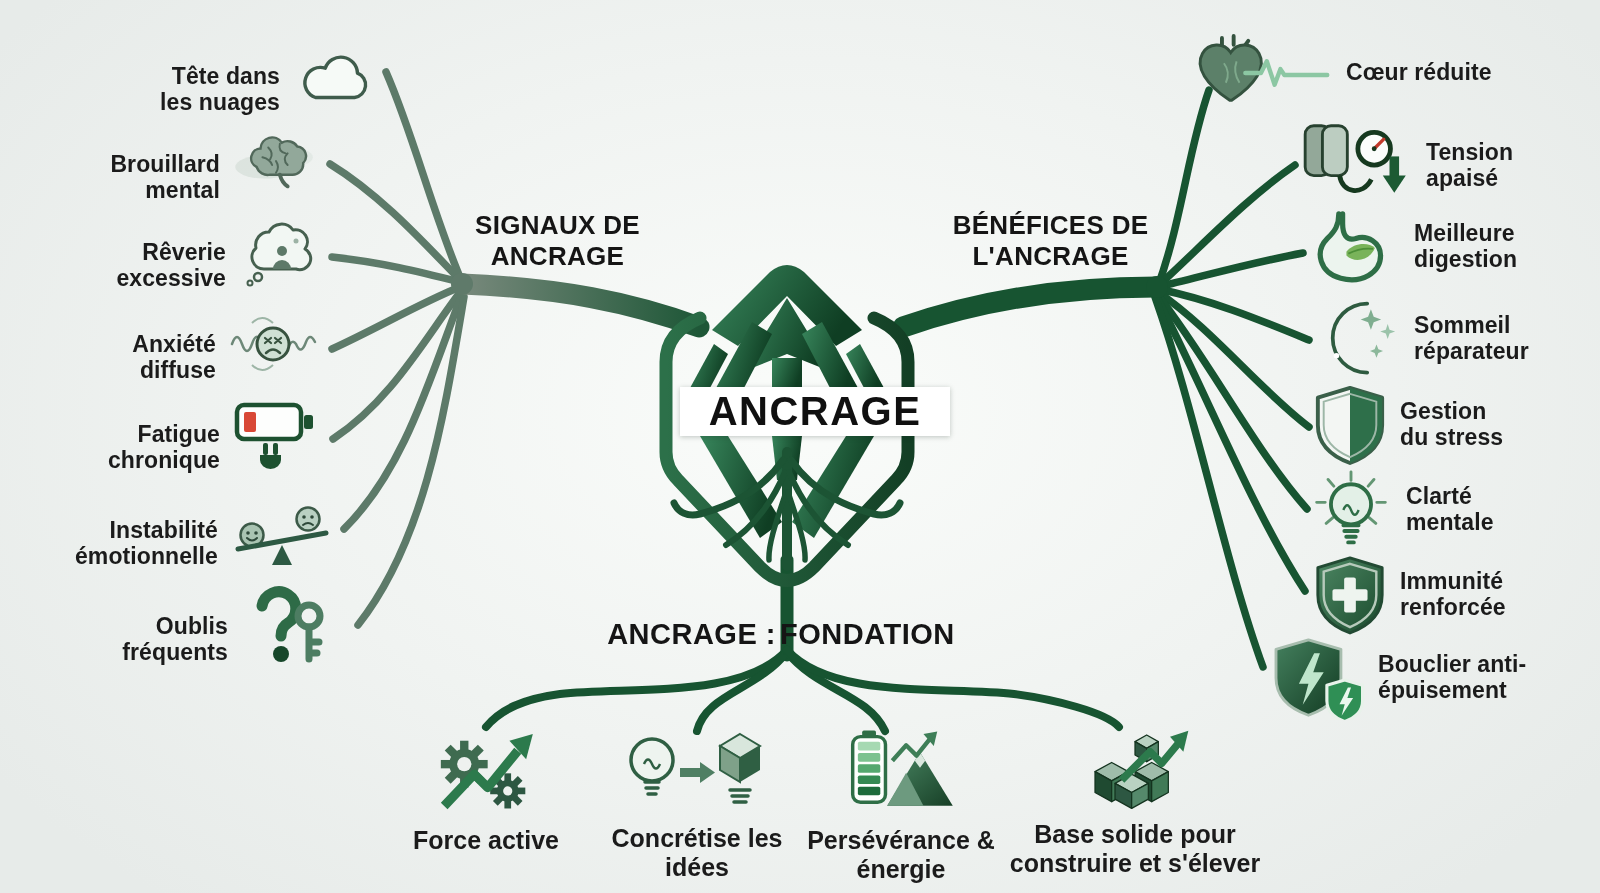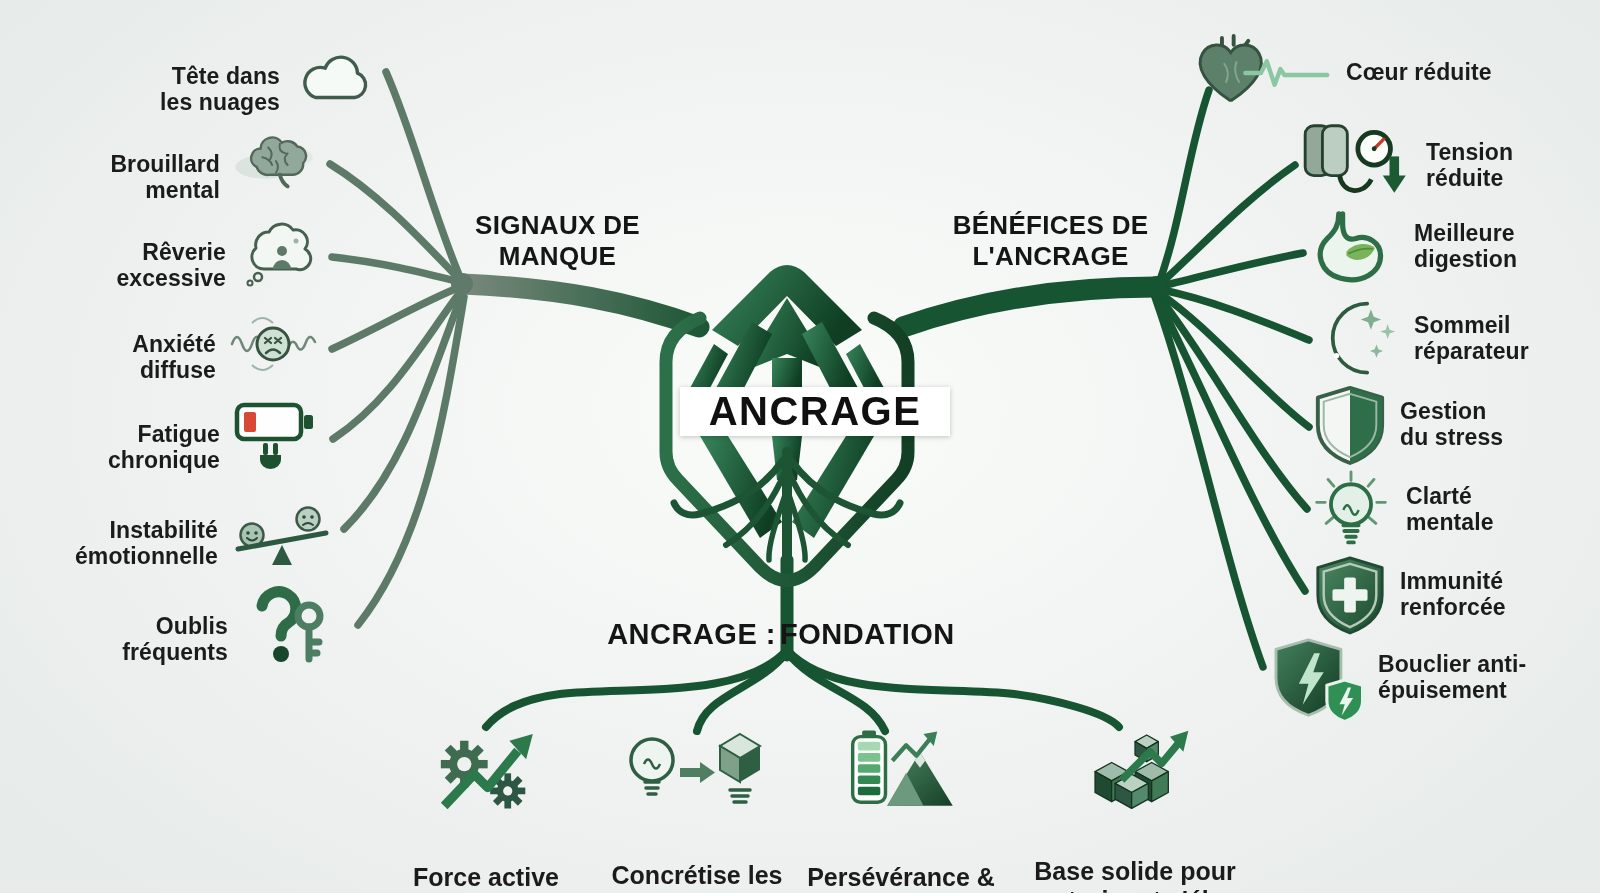--- a/index.html
+++ b/index.html
@@ -7,21 +7,21 @@
   .canvas{
     position:relative;width:1600px;height:893px;overflow:hidden;
     font-family:"Liberation Sans","DejaVu Sans",sans-serif;
     background:radial-gradient(ellipse 980px 640px at 50% 46%, #fafcfa 0%, #f0f3f1 55%, #e7ebe9 100%);
   }
   svg.art{position:absolute;left:0;top:0;width:1600px;height:893px;}
   .item{position:absolute;display:flex;align-items:center;gap:12px;}
   .item .label{font-weight:700;font-size:23px;line-height:1.12;color:#1b1b1b;letter-spacing:.1px;}
   .item.left .label{text-align:right;margin-top:28px;}
   .item .icon{display:flex;align-items:center;justify-content:center;flex:0 0 auto;}
-  .bitem{position:absolute;display:flex;flex-direction:column;align-items:center;text-align:center;gap:37px;}
+  .bitem{position:absolute;display:flex;flex-direction:column;align-items:center;text-align:center;}
   .bitem .label{font-weight:700;font-size:25px;line-height:1.14;color:#1b1b1b;margin-top:6px;}
   .branch-title{position:absolute;font-weight:800;font-size:26px;line-height:1.18;color:#151515;text-align:center;letter-spacing:.3px;}
   .bottom-title{position:absolute;font-weight:800;font-size:29px;color:#151515;letter-spacing:.5px;}
   .logo-band{
     position:absolute;left:652px;top:387px;width:270px;height:49px;background:#ffffff;
     display:flex;align-items:center;justify-content:center;
     box-shadow:0 1px 5px rgba(20,40,28,.25);
     margin-left:28px;
   }
   .logo-band .t{font-weight:800;font-size:40px;letter-spacing:1.5px;color:#101010;}
@@ -129,21 +129,21 @@
         <path d="M786 492 C 776 522 768 545 769 560" stroke-width="5.5"></path>
         <path d="M788 492 C 798 522 806 545 805 560" stroke-width="5.5"></path>
       </g>
     </g>
   </svg>
 
   <div class="logo-band">
     <span class="t">ANCRAGE</span>
   </div>
 
-  <div class="branch-title title-left">SIGNAUX DE MANQUE</div>
+  <div class="branch-title title-left">SIGNAUX DE ANCRAGE</div>
   <div class="branch-title title-right">BÉNÉFICES DE L'ANCRAGE</div>
   <div class="bottom-title title-bottom-a">ANCRAGE :</div>
   <div class="bottom-title title-bottom-b">FONDATION</div>
 
   <div class="item left l1">
     <div class="label">Tête dans les nuages</div>
     <span class="icon">
       <svg width="86" height="60" viewBox="0 0 88 60">
         <path d="M24 52 h40 a13 13 0 0 0 3-25 a17 17 0 0 0-33-5 a14 14 0 0 0-10 30 Z" fill="#f6faf7" stroke="#3f5c4c" stroke-width="3.5" stroke-linejoin="round"></path>
       </svg>
@@ -253,21 +253,21 @@
         <rect x="8" y="6" width="26" height="52" rx="9" fill="#93a899" stroke="#27412f" stroke-width="3"></rect>
         <rect x="26" y="6" width="26" height="52" rx="9" fill="#bccdc1" stroke="#27412f" stroke-width="3"></rect>
         <path d="M44 58 c2 18 24 22 33 4" fill="none" stroke="#16391f" stroke-width="5"></path>
         <circle cx="80" cy="30" r="17" fill="#fbfdfb" stroke="#16391f" stroke-width="5"></circle>
         <path d="M80 30 L90 20" stroke="#c23b2c" stroke-width="3.5" stroke-linecap="round"></path>
         <circle cx="80" cy="30" r="2.5" fill="#16391f"></circle>
         <rect x="96" y="38" width="10" height="22" fill="#1c5a33"></rect>
         <polygon points="89,58 113,58 101,76" fill="#1c5a33"></polygon>
       </svg>
     </span>
-    <div class="label">Tension réduite</div>
+    <div class="label">Tension apaisé</div>
   </div>
 
   <div class="item right r3">
     <span class="icon">
       <svg width="96" height="74" viewBox="0 0 100 78">
         <path d="M34 4 C34 16 30 22 22 30 C8 44 14 66 36 72 C58 78 78 66 78 48 C78 34 64 26 52 30 C42 33 38 26 38 14 L38 4" fill="#ecf4ee" stroke="#2e6e46" stroke-width="5.5" stroke-linejoin="round" stroke-linecap="round"></path>
         <path d="M42 44 C50 34 66 34 72 40 C66 54 50 56 42 48 Z" fill="#79b35a"></path>
         <path d="M44 46 C52 42 62 40 70 41" stroke="#4c8f38" stroke-width="2" fill="none"></path>
       </svg>
     </span>

